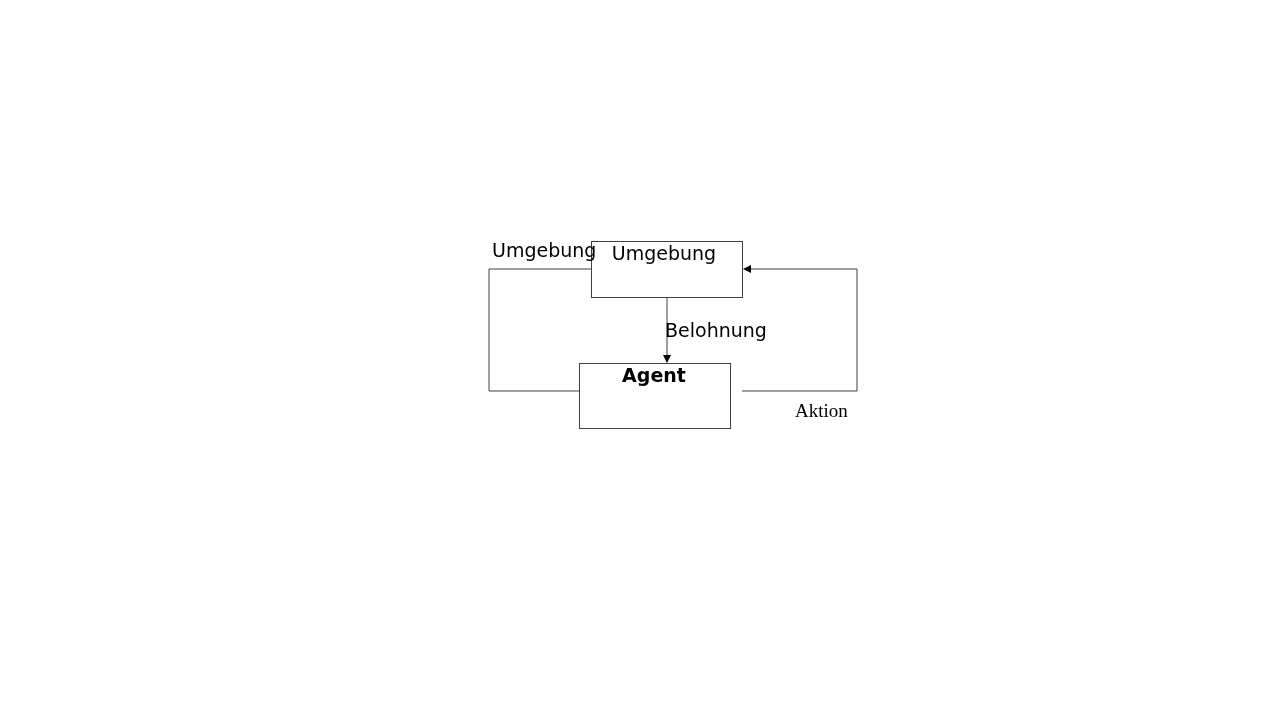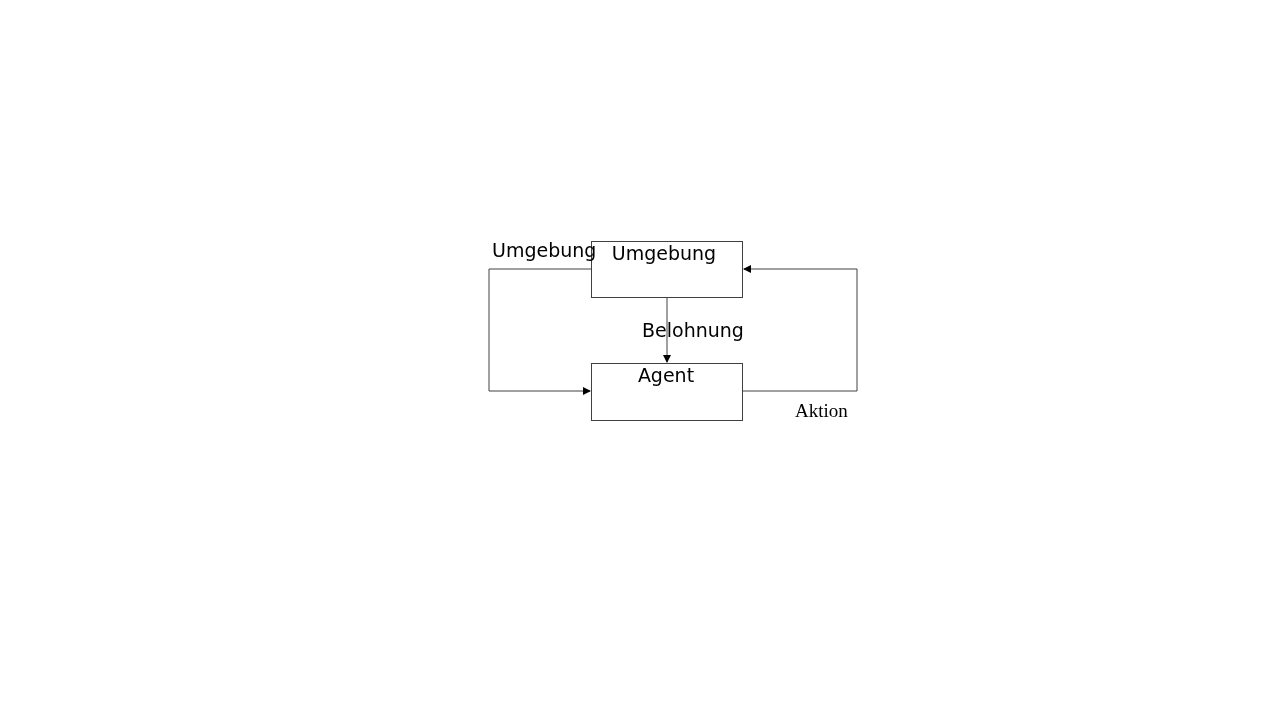--- a/index.html
+++ b/index.html
@@ -22,19 +22,19 @@
 
   <line x1="667" y1="297" x2="667" y2="362" stroke="#404040" stroke-width="1" marker-end="url(#arr)"></line>
 
   <polyline points="742,391 857,391 857,269 744,269" fill="none" stroke="#404040" stroke-width="1" marker-end="url(#arr)"></polyline>
 </svg>
 
 <div class="box" style="left:591px; top:241px; width:152px; height:57px;">
   <span style="margin-left:-6px;">Umgebung</span>
 </div>
 
-<div class="box" style="left:591px; top:363px; width:152px; height:58px;">
+<div class="box" style="left:579px; top:363px; width:152px; height:66px;font-weight:bold;">
   <span style="margin-left:-2px;">Agent</span>
 </div>
 
 <span class="label" style="left:492px; top:239px;">Umgebung</span>
-<span class="label" style="left:642px; top:319px;">Belohnung</span>
+<span class="label" style="left:665px; top:319px;">Belohnung</span>
 <span class="label" style="left:795px; top:400px;font-family:Liberation Serif, serif;">Aktion</span>
 
 </body></html>

